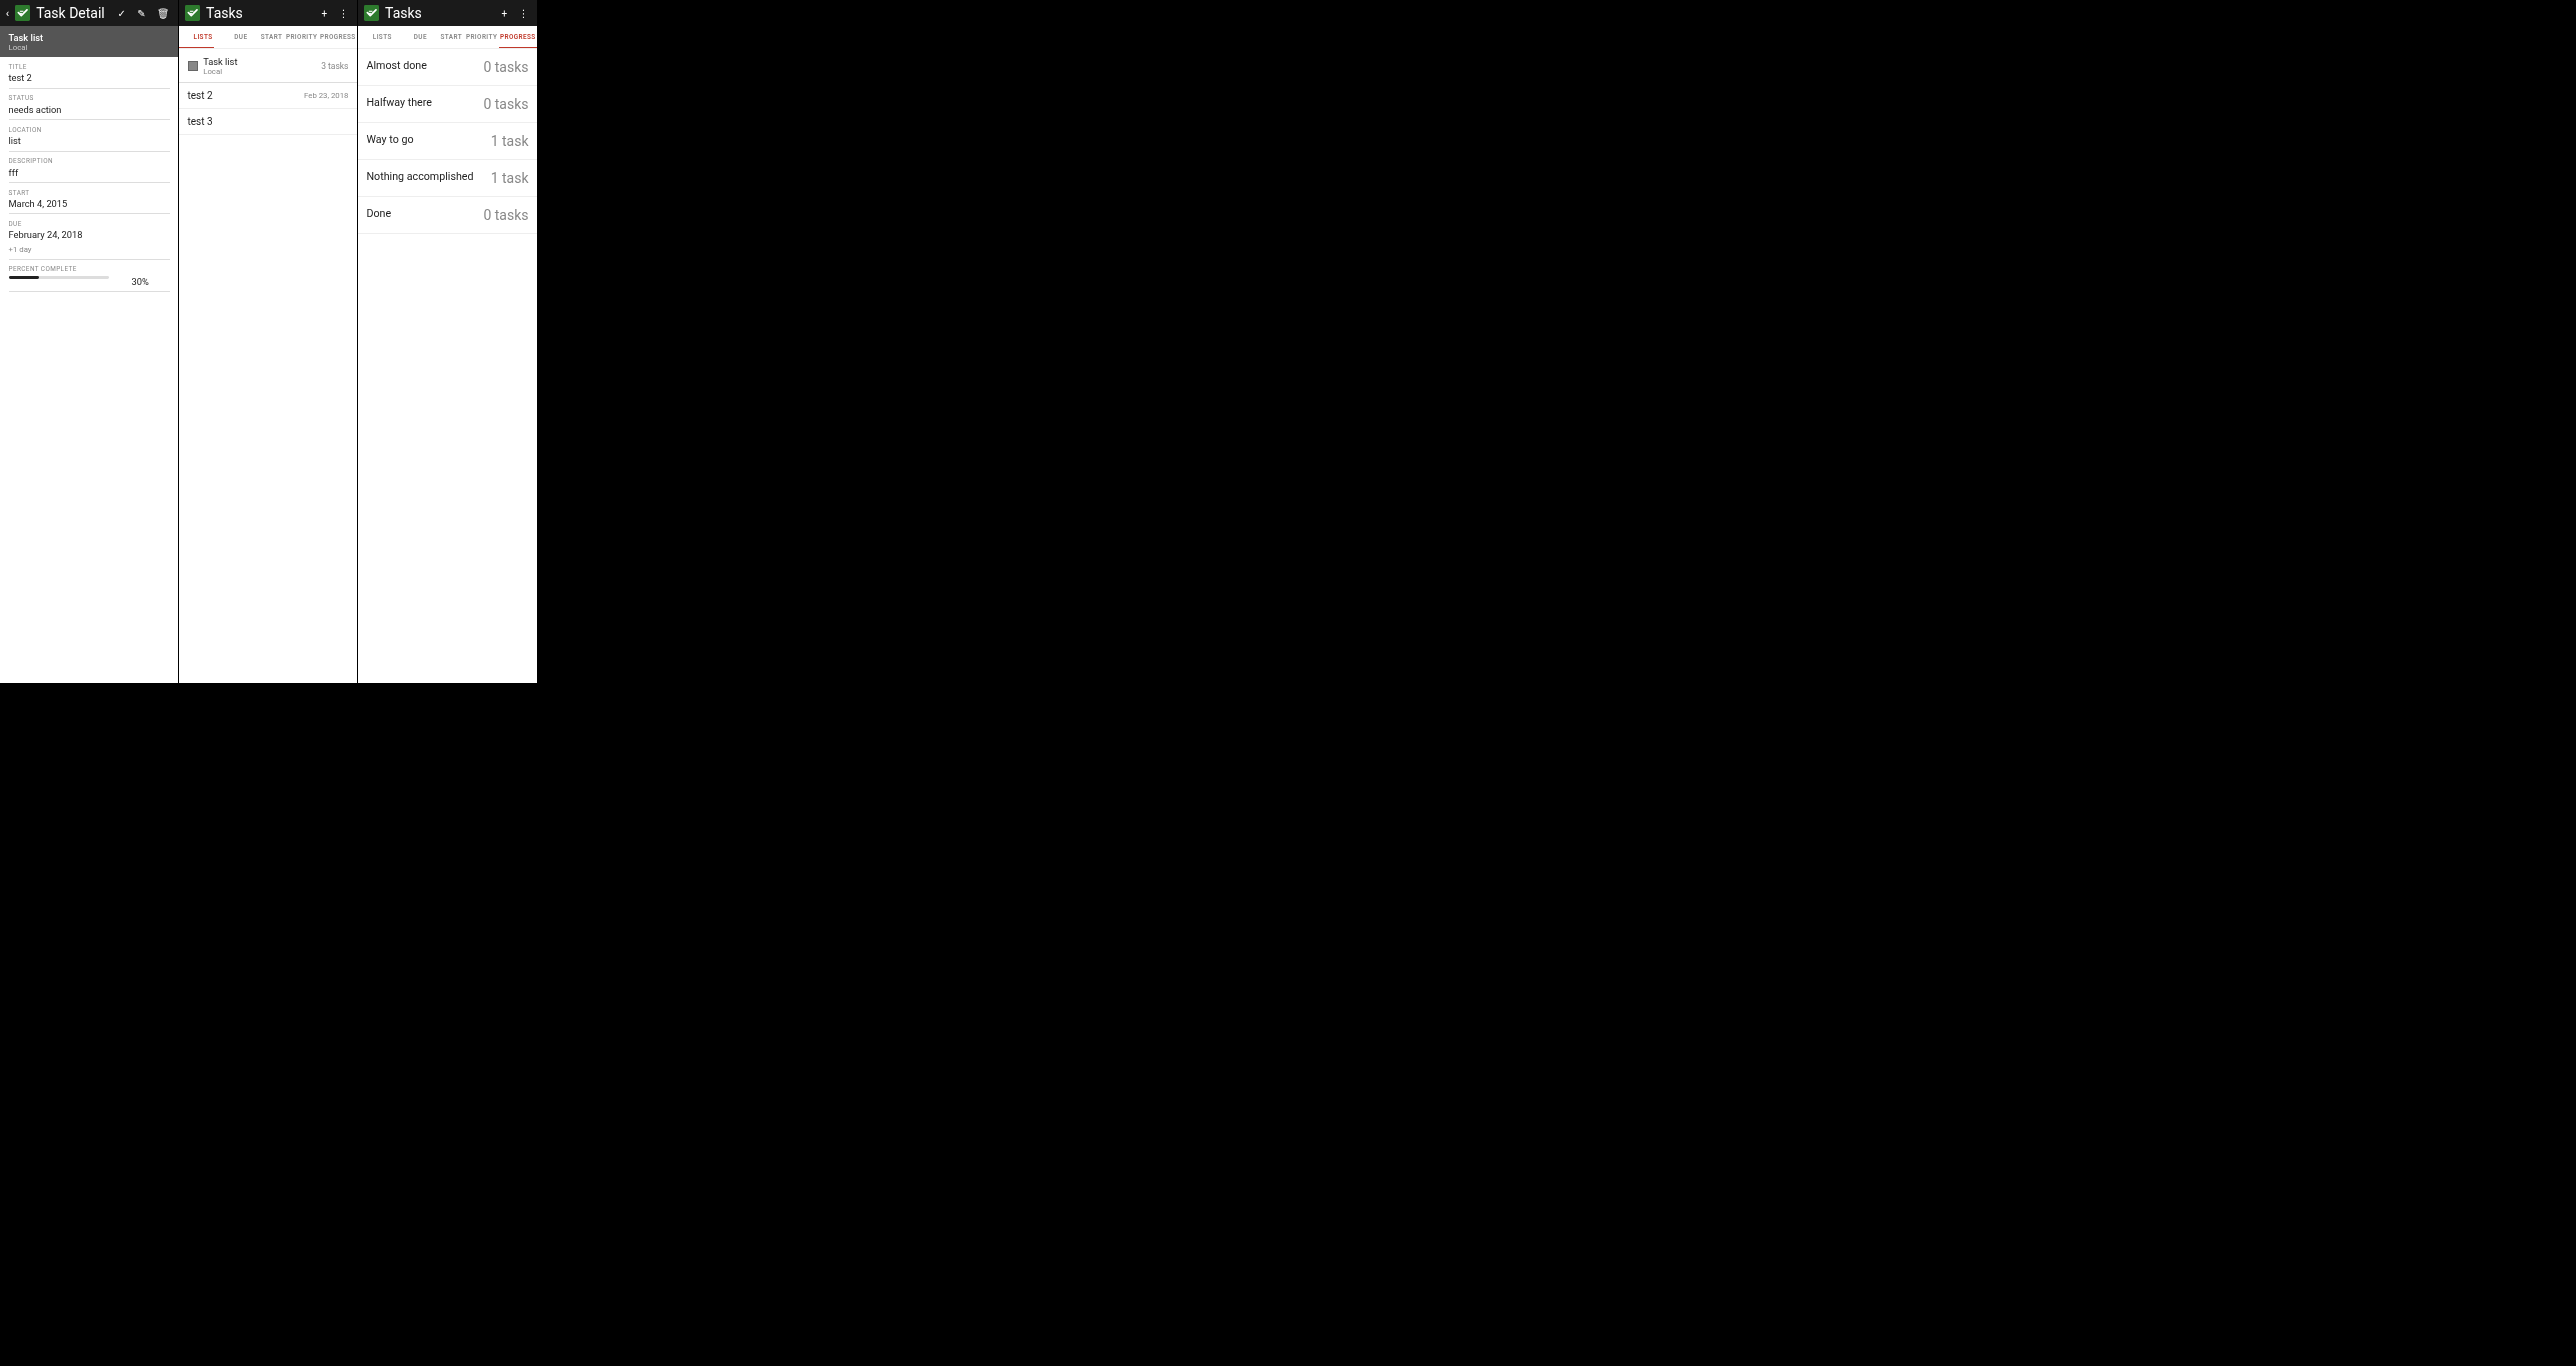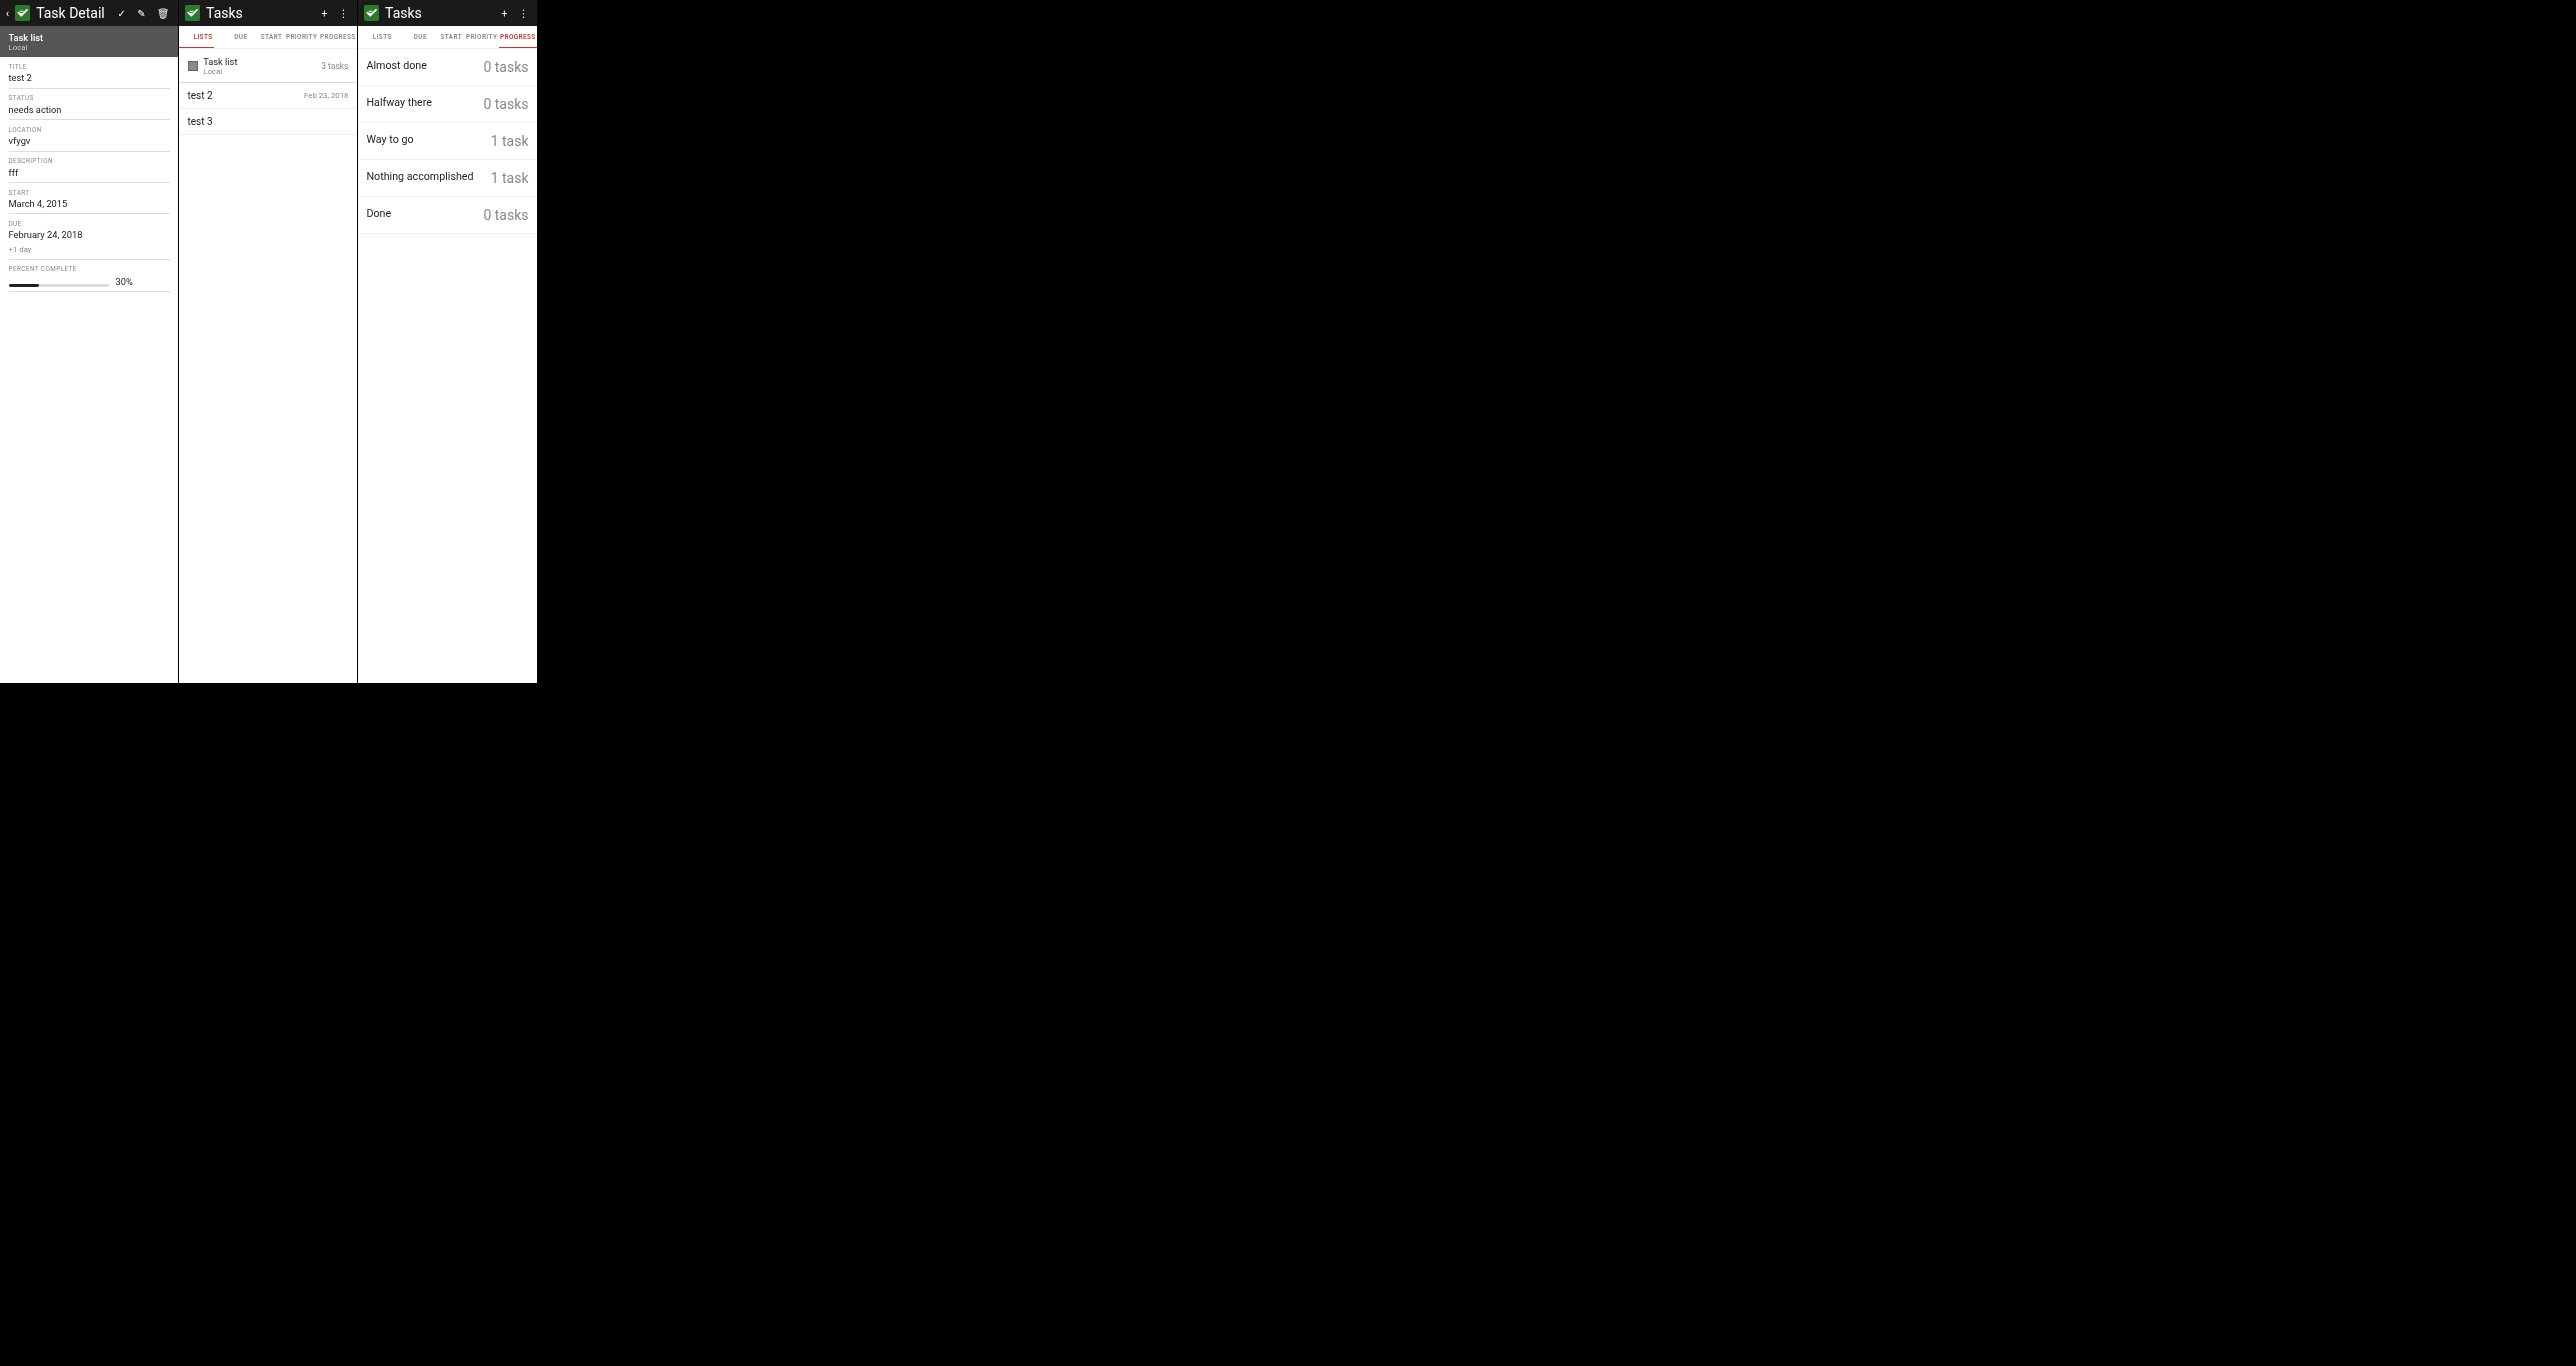--- a/index.html
+++ b/index.html
@@ -122,22 +122,22 @@
 
     .field-value-secondary {
       font-size: 7.8px;
       color: #888;
       margin-top: 5px;
     }
 
     
     .progress-container {
       display: flex;
-      align-items: flex-end;
-      gap: 7px;
+      align-items: flex-start;
+      gap: 23px;
       margin-top: 2.8px;
     }
 
     .progress-track {
       flex: 1;
       height: 2.8px;
       background: #ddd;
       border-radius: 1.4px;
       max-width: 100px;
     }
@@ -291,21 +291,21 @@
       <div class="field-value">test 2</div>
     </div>
 
     <div class="field-group">
       <div class="field-label">STATUS</div>
       <div class="field-value">needs action</div>
     </div>
 
     <div class="field-group">
       <div class="field-label">LOCATION</div>
-      <div class="field-value">vfygv</div>
+      <div class="field-value">list</div>
     </div>
 
     <div class="field-group">
       <div class="field-label">DESCRIPTION</div>
       <div class="field-value">fff</div>
     </div>
 
     <div class="field-group">
       <div class="field-label">START</div>
       <div class="field-value">March 4, 2015</div>

